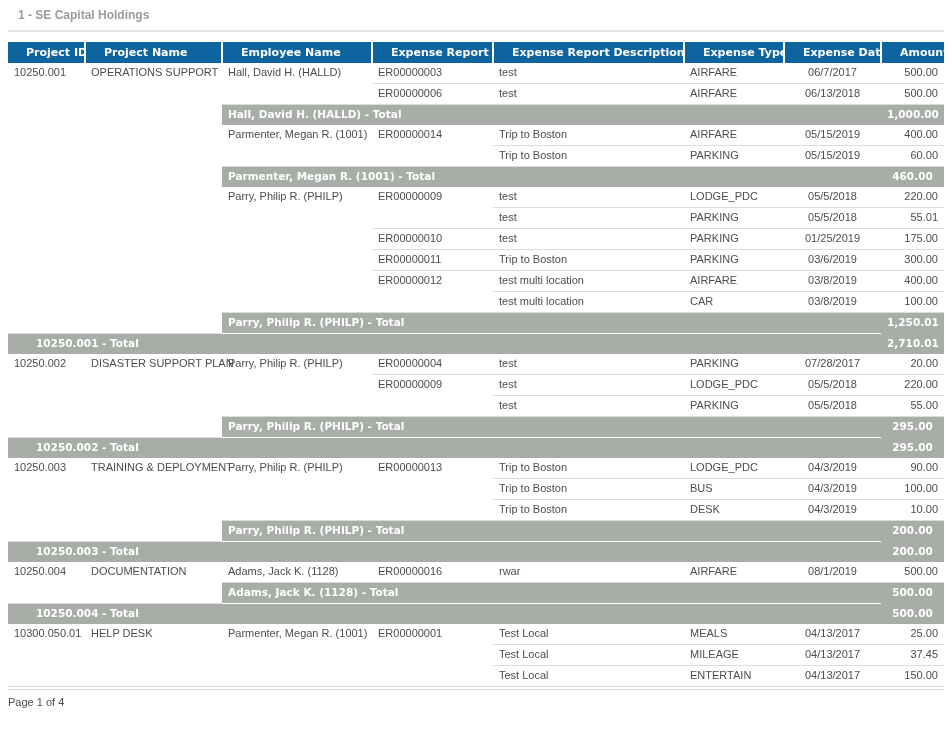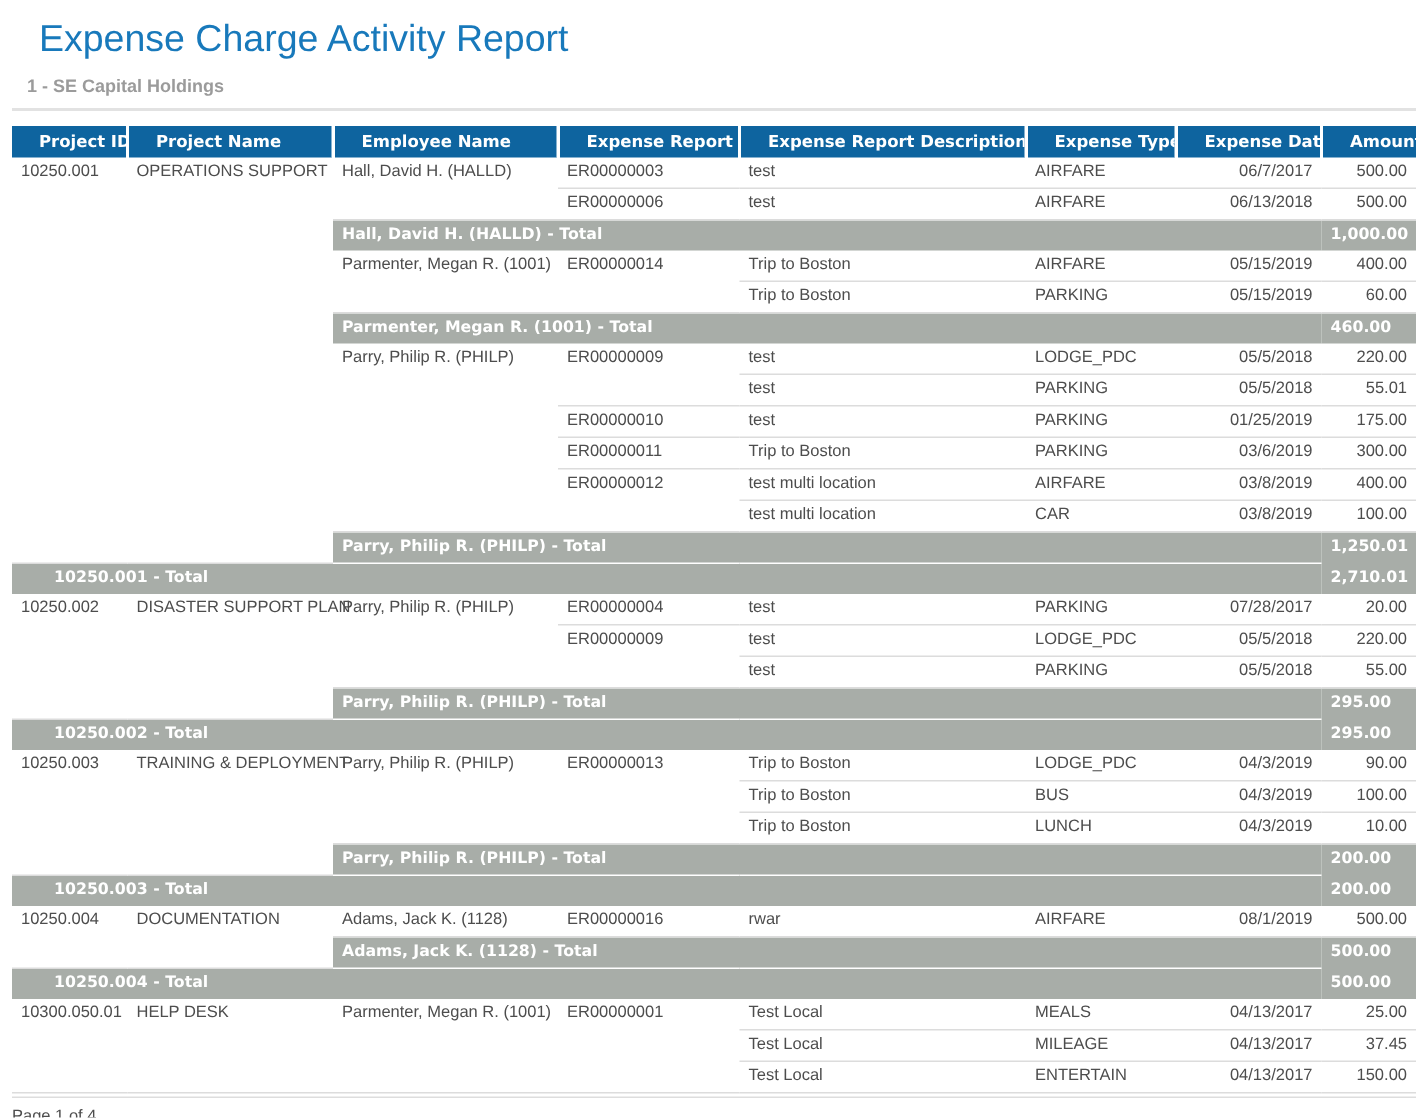--- a/index.html
+++ b/index.html
@@ -11,34 +11,33 @@
   table.report{border-collapse:collapse;table-layout:fixed;width:936px;margin-top:10px;font-size:11px;color:#4D4D4D;}
   col.c0{width:77px}col.c1{width:137px}col.c2{width:150px}col.c3{width:121px}
   col.c4{width:191px}col.c5{width:100px}col.c6{width:97px}col.c7{width:63px}
   thead th{background:#0E649F;color:#fff;font-family:"DejaVu Sans","Liberation Sans",sans-serif;
     font-size:11px;font-weight:bold;text-align:left;padding:4px 18px;line-height:13px;
     border-left:2px solid #fff;overflow:hidden;white-space:nowrap;}
   thead th:first-child{border-left:none;}
   thead th.hc7{text-align:center;}
   tbody td{padding:3px 6px 4px 6px;line-height:13px;border-bottom:1px solid #DCDCDC;
     vertical-align:top;white-space:nowrap;overflow:visible;}
-  td.a6{text-align:right;}
+  td.a6{text-align:center;}
   td.a7{text-align:right;}
   tr.total-row td{background:#A8ADA8;color:#fff;font-weight:bold;
     font-family:"DejaVu Sans","Liberation Sans",sans-serif;font-size:10.5px;border-bottom:none;}
   tr.proj-total td.total-label{border-top:1px solid #fff;padding-left:28px;}
-  td.total-amt{text-align:left;}
+  td.total-amt{text-align:center;}
   .footer-divider{border:none;border-top:1px solid #DDDDDD;margin:2px 0 0 0;}
   .page-number{margin:6px 0 0 0;font-size:11px;color:#4D4D4D;}
 </style>
 </head>
 <body>
 
 <div class="page">
-  <h1 class="report-title">Expense Charge Activity Report</h1>
   <div class="report-subtitle">1 - SE Capital Holdings</div>
   <hr class="title-divider">
 
   <table class="report">
     <colgroup>
       <col class="c0">
         <col class="c1">
         <col class="c2">
         <col class="c3">
       <col class="c4">
@@ -189,21 +188,21 @@
           <td class="a7">90.00</td>
         </tr>
         <tr>
           <td class="a4">Trip to Boston</td>
           <td class="a5">BUS</td>
           <td class="a6">04/3/2019</td>
           <td class="a7">100.00</td>
         </tr>
         <tr>
           <td class="a4">Trip to Boston</td>
-          <td class="a5">LUNCH</td>
+          <td class="a5">DESK</td>
           <td class="a6">04/3/2019</td>
           <td class="a7">10.00</td>
         </tr>
         <tr class="total-row emp-total">
           <td class="total-label" colspan="5">Parry, Philip R. (PHILP) - Total</td>
           <td class="total-amt">200.00</td>
         </tr>
         <tr class="total-row proj-total">
           <td class="total-label" colspan="7">10250.003 - Total</td>
           <td class="total-amt">200.00</td>

